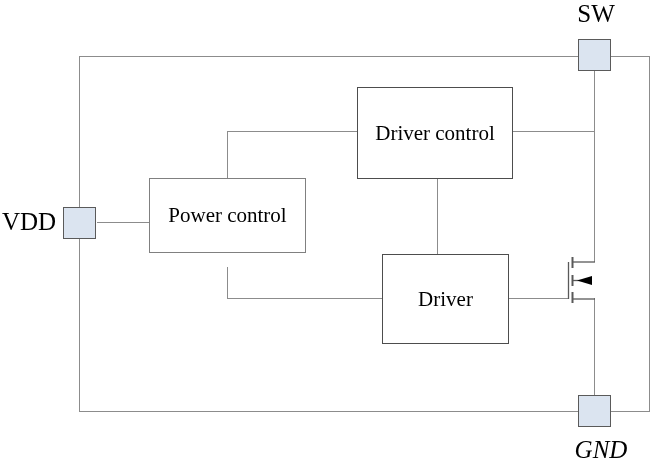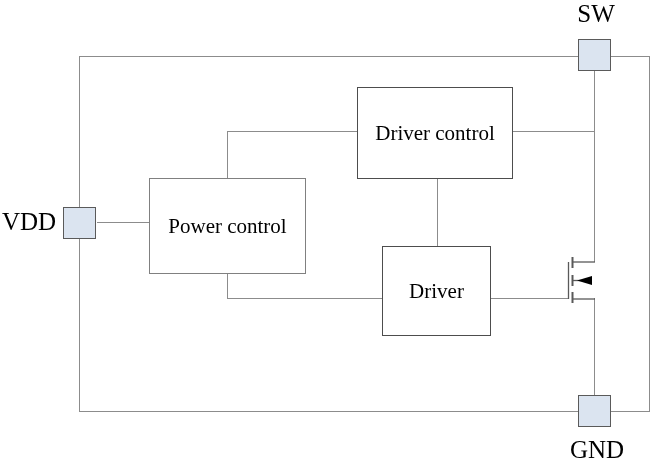--- a/index.html
+++ b/index.html
@@ -34,38 +34,38 @@
   .w-dg-h     {left:490px; top:298px; width:78px;}
   .w-drain-v  {left:594px; top:71px;  height:191px;}
   .w-src-v    {left:594px; top:298px; height:98px;}
 
   .block{
     position:absolute;background:var(--bg);
     border:1px solid var(--block-border);box-sizing:border-box;
     display:flex;align-items:center;justify-content:center;
     font-size:21px;line-height:1;white-space:nowrap;
   }
-  .block-power {left:149px;top:178px;width:157px;height:96px;border-color:var(--power-border);}
+  .block-power {left:149px;top:178px;width:157px;height:75px;border-color:var(--power-border);}
   .block-logic {left:357px;top:87px; width:156px;height:92px;}
-  .block-driver{left:382px;top:246px;width:109px;height:90px;}
+  .block-driver{left:382px;top:254px;width:127px;height:90px;}
 
   .pin{
     position:absolute;width:33px;height:32px;background:var(--pin-fill);
     border:1px solid var(--pin-border);box-sizing:border-box;z-index:3;
   }
   .pin-vdd{left:63px; top:207px;}
   .pin-sw {left:578px;top:39px;}
   .pin-gnd{left:578px;top:395px;}
 
   .pin-label{
     position:absolute;font-size:25px;line-height:26px;white-space:nowrap;
   }
   .lbl-vdd{left:2px;  top:209px;width:52px;text-align:center;}
   .lbl-sw {left:566px;top:1px;  width:60px;text-align:center;}
-  .lbl-gnd{left:570px;top:437px;width:62px;}
+  .lbl-gnd{left:570px;top:437px;width:62px;text-align:center;font-style:italic;}
 
   .mosfet{position:absolute;left:564px;top:250px;width:36px;height:56px;z-index:2;}
 </style>
 </head>
 <body>
 
 <div class="canvas">
 
   <div class="boundary"></div>
 

